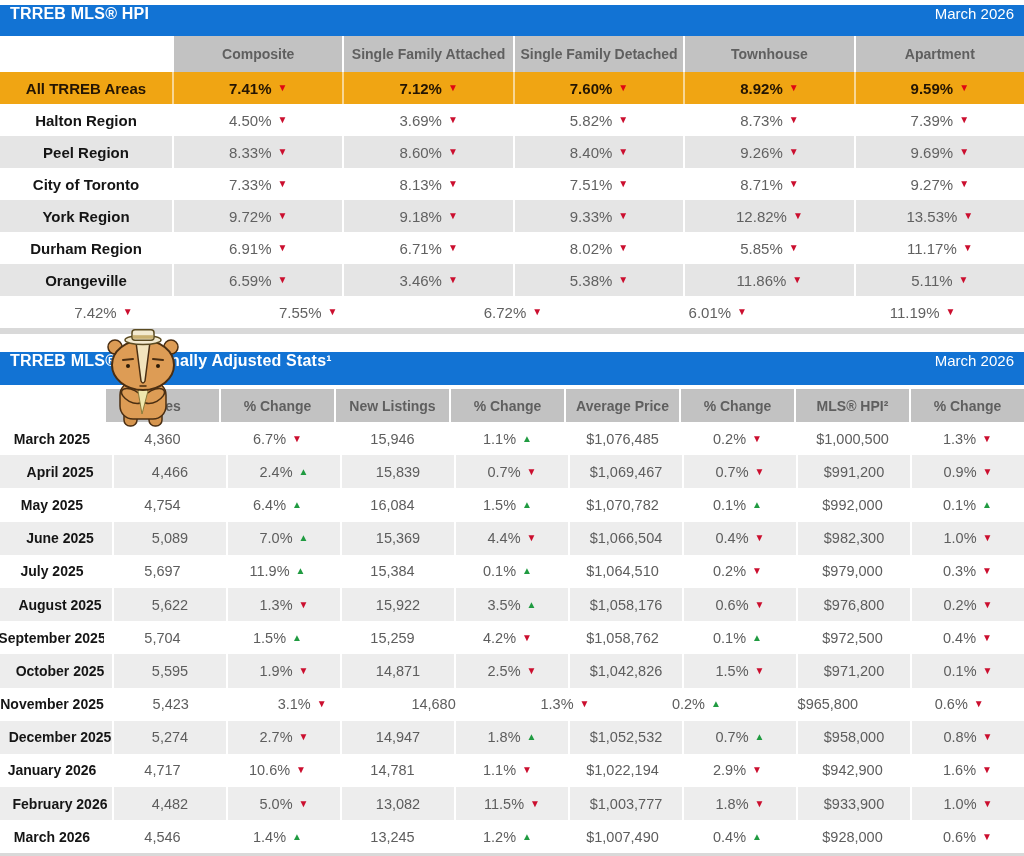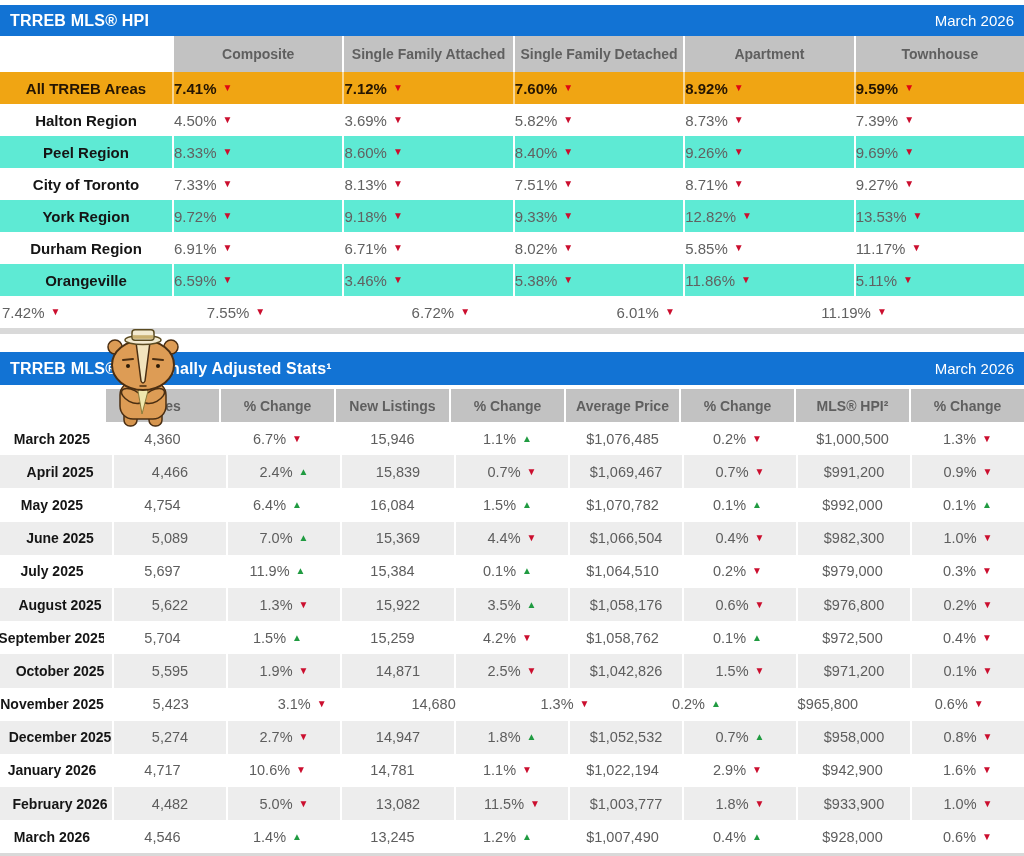--- a/index.html
+++ b/index.html
@@ -4,44 +4,44 @@
 <style>
   html,body{margin:0;padding:0;}
   body{
     width:1024px;height:856px;background:#fff;position:relative;overflow:hidden;
     font-family:"Liberation Sans",sans-serif;
     -webkit-font-smoothing:antialiased;
   }
   .page{padding-top:5px;}
   
   .bar{
-    background:#1273d4;color:#fff;display:flex;align-items:center;
+    background:#1273d4;color:#fff;display:flex;align-items:flex-start;
     justify-content:space-between;padding:0 10px;
   }
   .bar1{height:31px;}
   .bar2{height:33px;margin-top:18px;}
   .bar .title{font-weight:bold;font-size:16px;letter-spacing:.2px;}
   .bar .date{font-size:15px;}
   
   .hpi-header,.hpi-row{display:flex;}
   .hpi-header{height:36px;}
   .hpi-header .spacer{width:172px;background:#fff;}
   .hcell{
     flex:1;background:#c2c2c2;color:#5f5f5f;font-weight:bold;font-size:14px;
     display:flex;align-items:center;justify-content:center;border-left:2px solid #fff;
     text-align:center;
   }
   .hpi-row{height:32px;background:#fff;}
-  .hpi-row.alt{background:#5eead4;}
+  .hpi-row.alt{background:#e5e5e5;}
   .hpi-row .label{
     width:172px;display:flex;align-items:center;justify-content:center;
     font-weight:bold;font-size:15px;color:#151515;
   }
   .hpi-row .val{
-    flex:1;display:flex;align-items:center;
+    flex:1;display:flex;align-items:center;justify-content:center;
     font-size:15px;color:#616161;border-left:2px solid #fff;
   }
   .hpi-row.highlight{background:#f0a513;}
   .hpi-row.highlight .label{color:#241503;}
   .hpi-row.highlight .val{font-weight:bold;color:#241503;border-left-color:rgba(255,255,255,.55);}
   
   .stats-header,.stats-row{display:flex;}
   .stats-header{height:33px;margin-top:4px;}
   .stats-header .spacer{width:104px;background:#fff;}
   .stats-row{height:33.2px;background:#fff;}
@@ -71,22 +71,22 @@
   <div class="bar bar1">
     <span class="title">TRREB MLS® HPI</span>
     <span class="date">March 2026</span>
   </div>
 
   <div class="hpi-header" id="hpi-header">
     <div class="spacer"></div>
   <div class="hcell">Composite</div>
       <div class="hcell">Single Family Attached</div>
       <div class="hcell">Single Family Detached</div>
+      <div class="hcell">Townhouse</div>
       <div class="hcell">Apartment</div>
-      <div class="hcell">Townhouse</div>
     </div>
 
   <div id="hpi-body">
       <div class="hpi-row highlight">
         <div class="label">All TRREB Areas</div>
         <div class="val">
           <span>7.41%</span>
           <span class="arr down">▼</span>
         </div>
         <div class="val">

